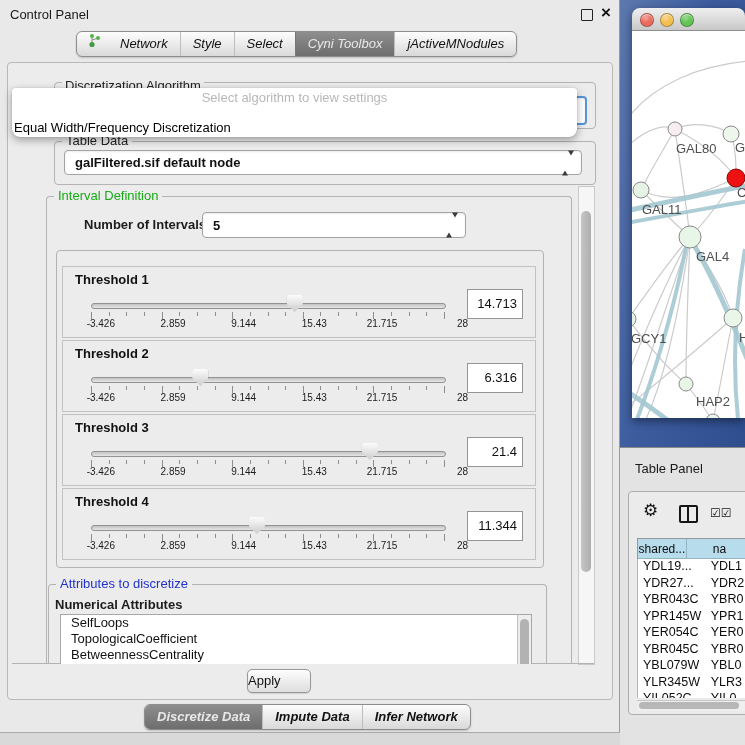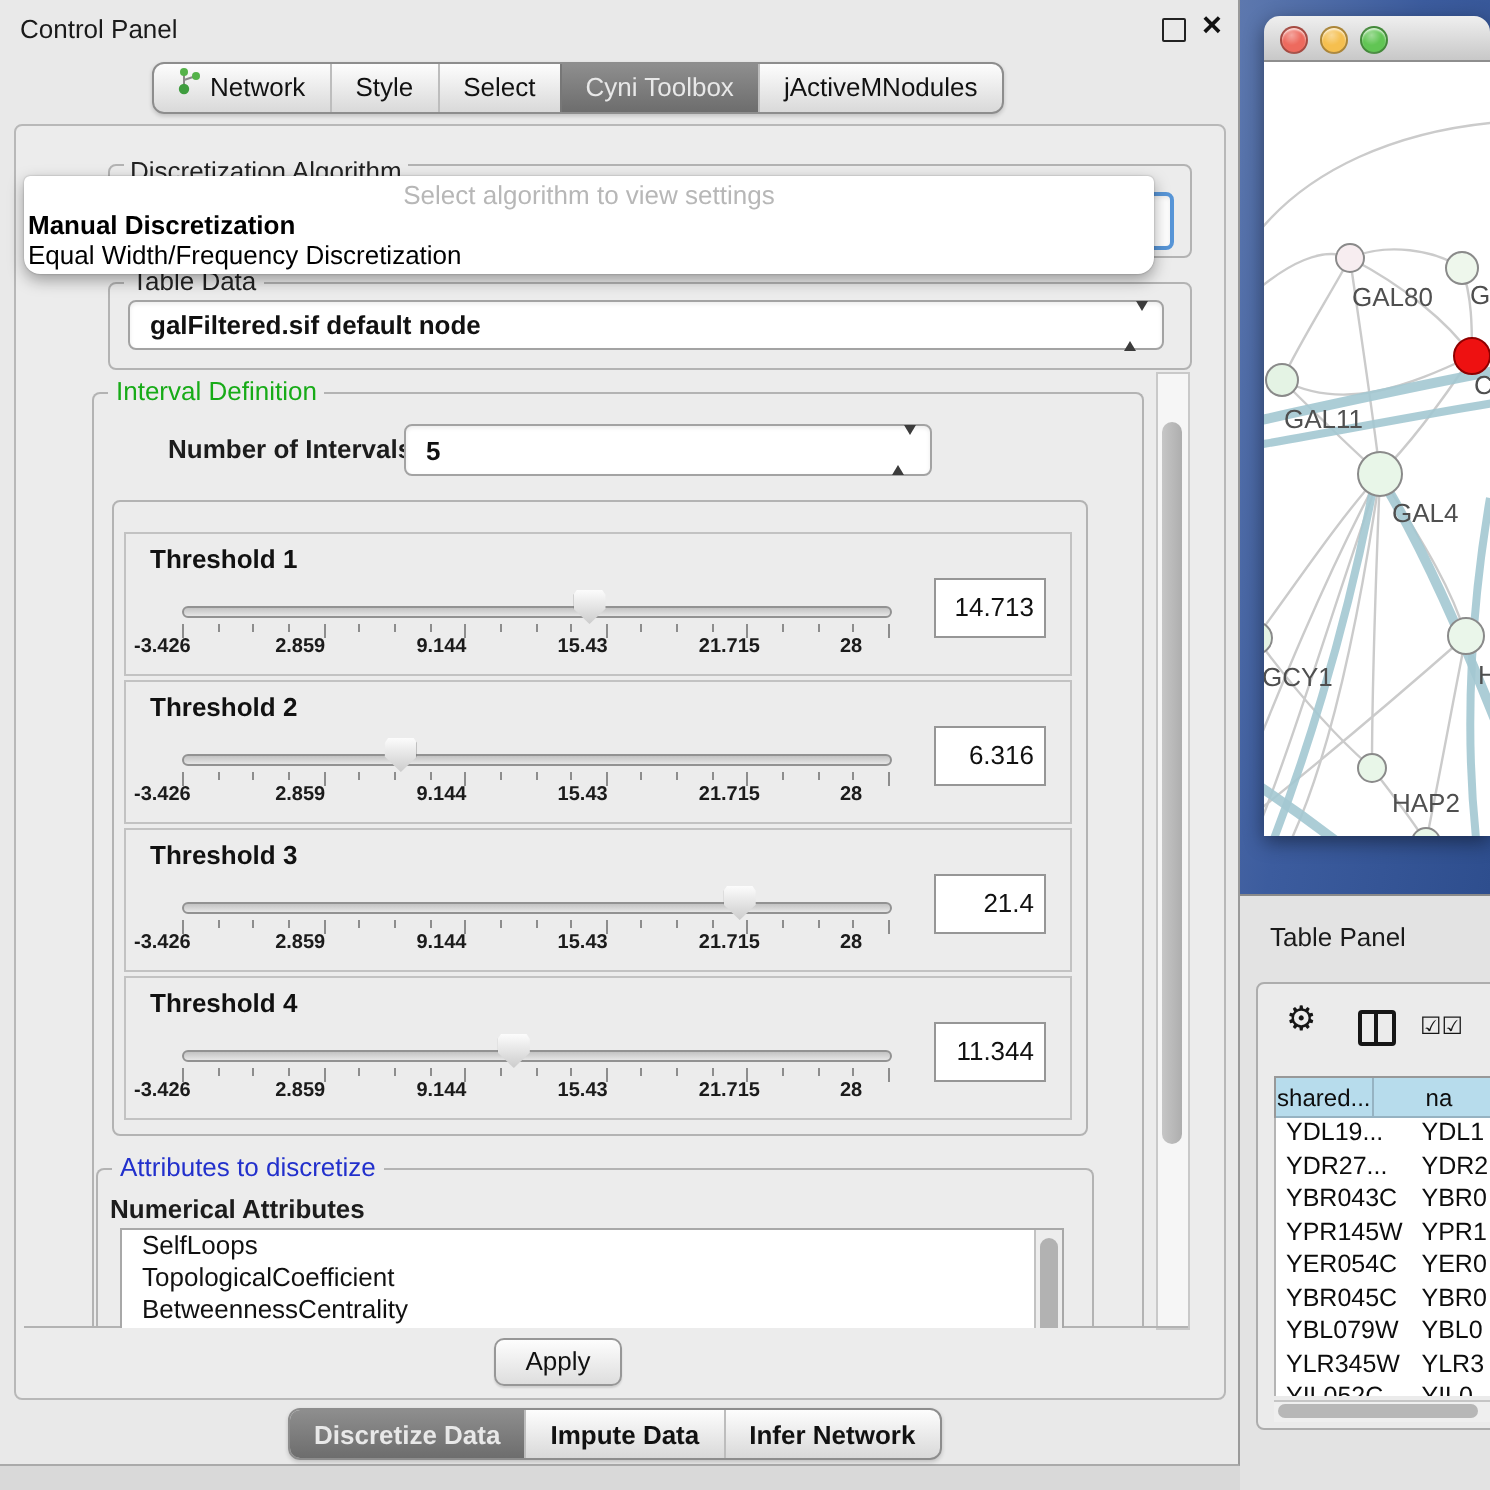--- a/index.html
+++ b/index.html
@@ -8,21 +8,21 @@
   .abs{position:absolute;}
 
   
   #control-panel{left:0;top:0;width:619px;height:732px;background:#e9e9e9;border-right:1px solid #9a9a9a;border-bottom:1px solid #aaa;}
   #cp-title{left:10px;top:7px;font-size:13px;color:#1a1a1a;}
   #float-icon{left:581px;top:9px;width:10px;height:10px;border:1.5px solid #222;border-radius:1px;}
   #close-icon{left:601px;top:3px;font-size:17px;font-weight:bold;color:#111;line-height:20px;}
 
   .segwrap{display:inline-flex;align-items:stretch;border:1px solid #8d8d8d;border-radius:6px;overflow:hidden;
            background:linear-gradient(#fdfdfd,#d9d9d9);box-shadow:0 1px 2px rgba(0,0,0,.18);height:24px;}
-  .seg{padding:0 12px;line-height:24px;font-size:13px;color:#111;border-left:1px solid #bdbdbd;display:flex;align-items:center;gap:4px;white-space:nowrap;}
+  .seg{padding:0 12px;line-height:24px;font-size:13px;color:#111;border-left:1px solid #bdbdbd;display:flex;gap:19px;white-space:nowrap;font-style:italic;}
   .seg:first-child{border-left:none;}
   .seg.sel{background:linear-gradient(#8e8e8e,#6d6d6d);color:#e8e8e8;border-left-color:#777;}
   #top-tabs{left:76px;top:31px;}
   #bottom-tabs{left:144px;top:704px;}
   #bottom-tabs .seg{line-height:23px;font-weight:bold;font-size:13px;}
 
   #main-panel{left:7px;top:62px;width:604px;height:636px;background:#ececec;border:1px solid #b8b8b8;border-radius:4px;}
 
   .groupbox{border:1px solid #b3b3b3;border-radius:4px;}
   .grouplab{position:absolute;background:#ececec;padding:0 4px;font-size:13px;line-height:13px;}
@@ -48,32 +48,32 @@
   .vsb{background:#f6f6f6;border:1px solid #c9c9c9;}
   .sb-thumb{position:absolute;border-radius:6px;background:linear-gradient(90deg,#c6c6c6,#aeaeae);}
 
   
   .thr{position:absolute;left:62px;width:472px;height:70px;background:#ececec;border:1px solid #c2c2c2;}
   .thr-label{position:absolute;left:12px;top:5px;font-weight:bold;font-size:13px;color:#111;}
   .sl-track{position:absolute;left:28px;top:36px;width:353px;height:4px;border:1px solid #929292;border-radius:3px;background:linear-gradient(#c3c3c3,#e6e6e6);}
   .sl-thumb{position:absolute;top:28px;width:16px;height:17px;background:linear-gradient(#fcfcfc,#cccccc);
             clip-path:polygon(10% 0,90% 0,100% 14%,100% 55%,50% 100%,0 55%,0 14%);filter:drop-shadow(0 0 1px #6e6e6e);}
   .tick{position:absolute;width:1px;background:#8d8d8d;}
-  .ticklab{position:absolute;top:51px;width:48px;margin-left:-24px;text-align:left;font-size:10px;font-weight:bold;color:#1b1b1b;}
+  .ticklab{position:absolute;top:51px;width:48px;margin-left:-24px;text-align:right;font-size:10px;font-weight:normal;color:#1b1b1b;}
   .thr-value{position:absolute;left:404px;top:22px;width:49px;height:28px;background:#fff;border:1px solid #969696;
              font-size:13px;text-align:right;line-height:28px;padding-right:5px;color:#111;}
 
   
   #attr-list{left:60px;top:614px;width:470px;height:49px;background:#fff;border:1px solid #a8a8a8;border-bottom:none;overflow:hidden;}
   .attr-item{padding-left:10px;font-size:13px;line-height:16px;color:#111;white-space:nowrap;}
   #attr-sb{position:absolute;right:0;top:0;width:13px;height:49px;background:#ededed;border-left:1px solid #c2c2c2;}
   #attr-sb .sb-thumb{left:2px;top:4px;width:9px;height:58px;background:#b2b2b2;}
 
   #apply-btn{left:247px;top:669px;width:62px;height:22px;border:1px solid #979797;border-radius:5px;
-             background:linear-gradient(#fdfdfd,#dedede);text-align:center;line-height:22px;font-size:13px;color:#111;box-shadow:0 1px 1px rgba(0,0,0,.12);}
+             background:linear-gradient(#fdfdfd,#dedede);line-height:22px;font-size:13px;color:#111;box-shadow:0 1px 1px rgba(0,0,0,.12);}
 
   
   #desktop{left:620px;top:0;width:125px;height:447px;background:linear-gradient(100deg,#5d78ae 0%,#3c5c9e 45%,#2e4e8e 100%);}
   #net-window{left:632px;top:8px;width:113px;height:410px;border-radius:8px 8px 0 0;overflow:hidden;box-shadow:0 3px 10px rgba(0,0,0,.45);}
   #nw-titlebar{position:absolute;left:0;top:0;right:0;height:22px;background:linear-gradient(#efefef,#c8c8c8);border-bottom:1px solid #8e8e8e;}
   .tl{position:absolute;top:5px;width:12px;height:12px;border-radius:50%;border:1px solid rgba(0,0,0,.3);box-shadow:inset 0 1px 1px rgba(255,255,255,.7);}
   #nw-canvas{position:absolute;left:0;top:23px;width:113px;height:387px;background:#fff;text-decoration:underline;}
 
   #table-panel-area{left:620px;top:447px;width:125px;height:298px;background:#e3e3e3;border-top:1px solid #8a8a8a;}
   #tp-title{position:absolute;left:15px;top:13px;font-size:13px;color:#1a1a1a;}
@@ -423,15 +423,14 @@
         </div>
       </div>
     <div id="tp-hsb">
         <div class="sb-thumb"></div>
       </div>
   </div>
 </div>
 
 <div id="algo-popup" class="abs">
   <div class="hdr">Select algorithm to view settings</div>
-<div class="algo-item b" style="top: 17px;">Manual Discretization</div>
     <div class="algo-item" style="top: 32px;">Equal Width/Frequency Discretization</div>
   </div>
 
 </body></html>

